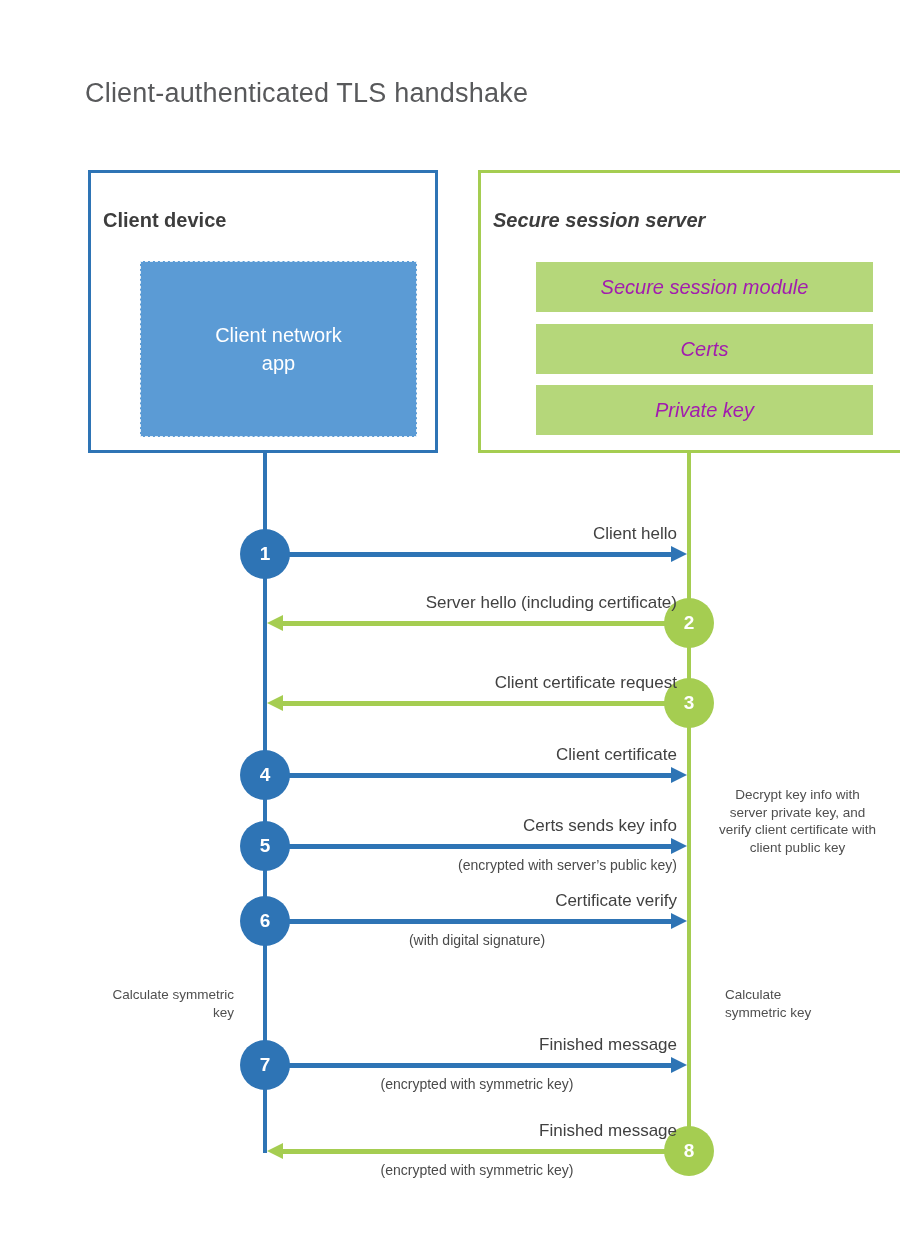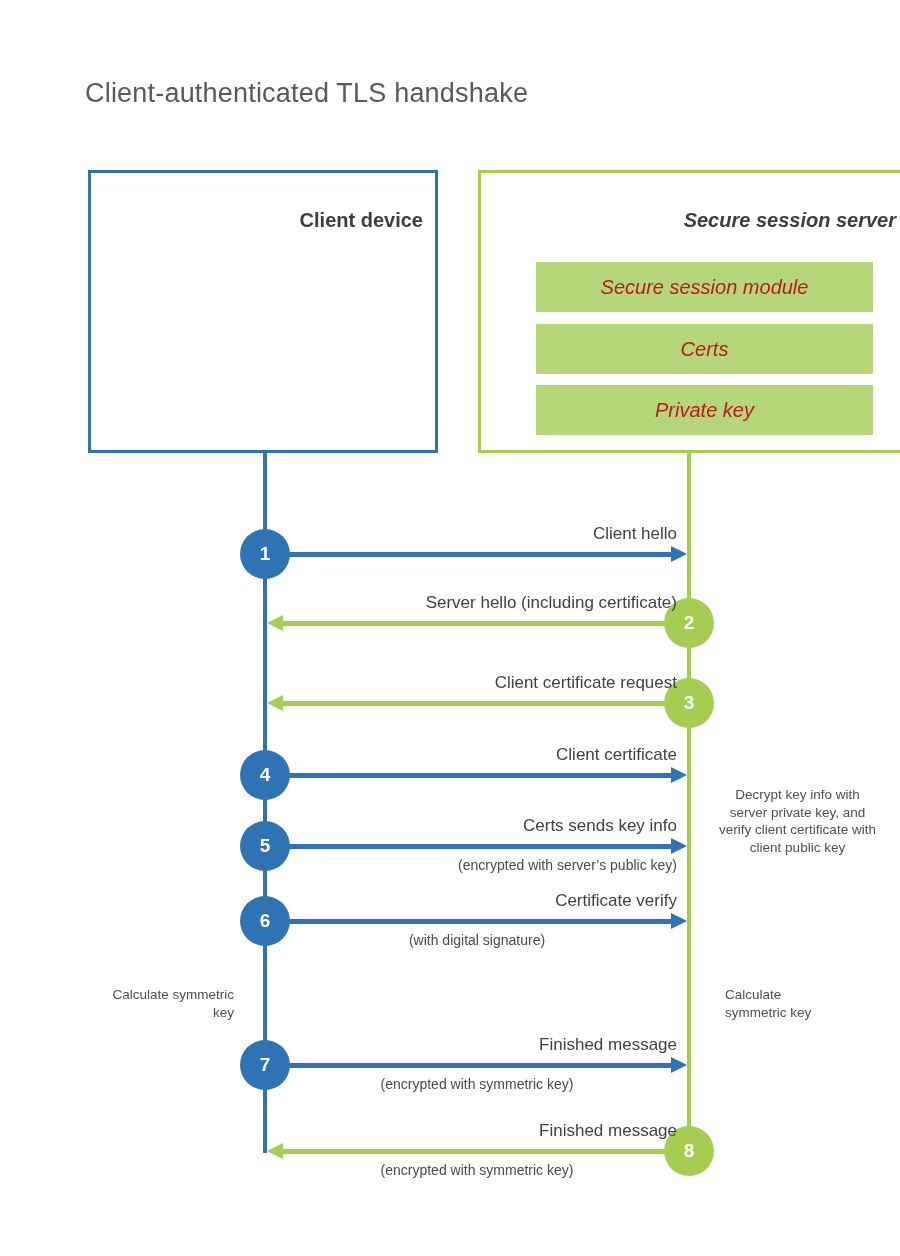--- a/index.html
+++ b/index.html
@@ -12,30 +12,30 @@
     font-family:"Liberation Sans", sans-serif;}
   #stage{position:relative;width:900px;height:1256px;}
 
   .page-title{position:absolute;left:37px;top:30px;font-size:27px;font-weight:300;
     color:var(--title-color);letter-spacing:.2px;}
 
   
   .actor-box{position:absolute;top:122px;height:283px;background:#fff;border:3px solid;}
   #client-box{left:40px;width:350px;border-color:var(--blue);}
   #server-box{left:430px;width:433px;border-color:var(--green);font-style:italic;}
-  .actor-title{position:absolute;top:24px;left:0;right:0;text-align:right;
+  .actor-title{position:absolute;top:24px;left:0;right:0;text-align:left;
     font-size:20px;font-weight:bold;color:var(--text-dark);}
 
   #client-app{position:absolute;left:37px;top:76px;width:277px;height:176px;
     background:var(--blue-fill);border:1px dashed rgba(255,255,255,.85);
     display:flex;align-items:center;justify-content:center;text-align:center;
     color:#fff;font-size:20px;line-height:28px;padding:0 55px;}
 
   .server-bar{position:absolute;left:43px;width:337px;height:50px;background:var(--green-fill);
-    display:flex;align-items:center;justify-content:center;color:#b91c1c;font-size:20px;}
+    display:flex;align-items:center;justify-content:center;color:#a21caf;font-size:20px;}
   .server-bar:nth-of-type(2){top:77px;}
   .server-bar:nth-of-type(3){top:139px;}
   .server-bar:nth-of-type(4){top:200px;}
 
   
   .lifeline{position:absolute;top:405px;width:4px;}
   #client-line{left:215px;height:700px;background:var(--blue);}
   #server-line{left:639px;height:700px;background:var(--green);}
 
   
@@ -58,20 +58,21 @@
 </style>
 </head>
 <body>
 
 <div id="stage">
 
   <div class="page-title">Client-authenticated TLS handshake</div>
 
   <div class="actor-box" id="client-box">
     <div class="actor-title">Client device</div>
+    <div id="client-app">Client network app</div>
   </div>
 
   <div class="actor-box" id="server-box">
     <div class="actor-title">Secure session server</div>
     <div class="server-bar">Secure session module</div>
     <div class="server-bar">Certs</div>
     <div class="server-bar">Private key</div>
   </div>
 
   <div class="lifeline" id="client-line"></div>

